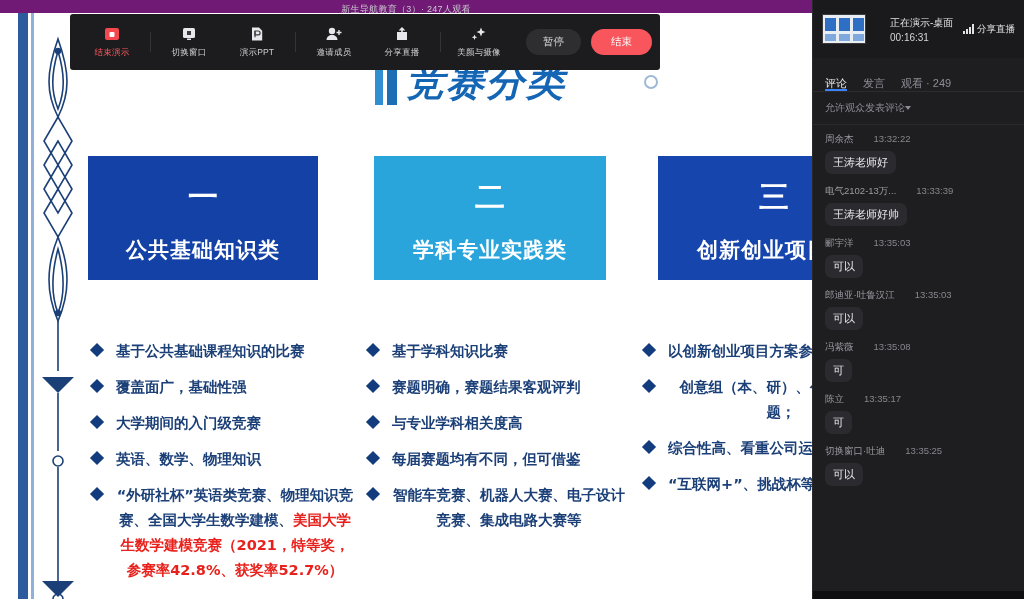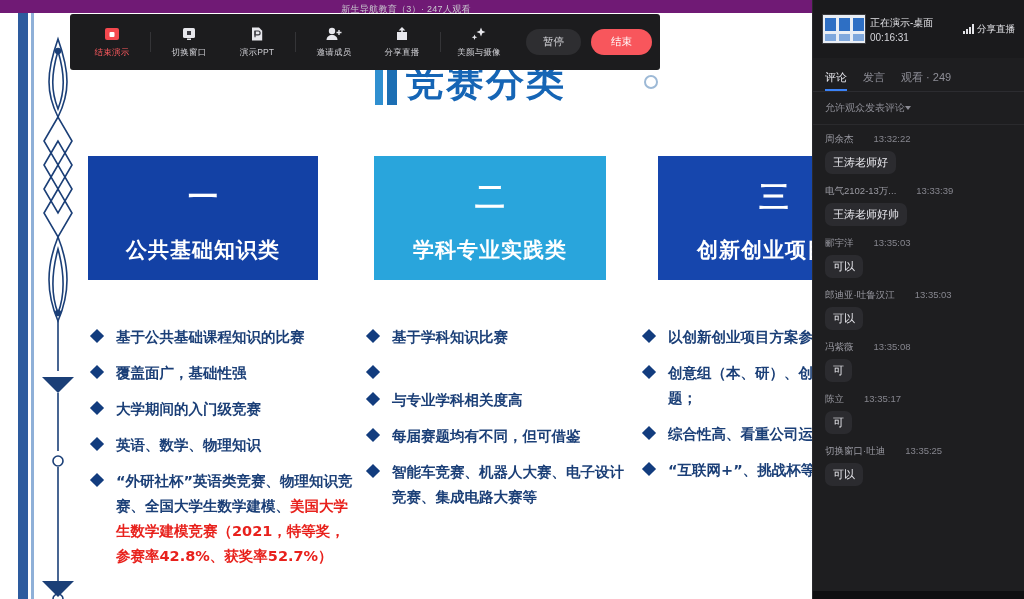--- a/index.html
+++ b/index.html
@@ -34,21 +34,21 @@
   .band-left2 {
     position: absolute; left: 31px; top: 0; width: 3px; height: 100%;
     background: #8fb0d8;
   }
   .ornament {
     position: absolute; left: 36px; top: 8px; width: 44px; height: 578px;
   }
 
   
   .slide-title-row {
-    position: absolute; left: 375px; top: 46px; display: flex; align-items: center; gap: 9px;
+    position: absolute; left: 375px; top: 46px; display: flex; align-items: center; gap: 9px; font-style: italic;
   }
   .title-bars { display: flex; gap: 4px; height: 46px; align-items: stretch; }
   .title-bars i { display: block; width: 8px; background: #2f8fd0; }
   .title-bars i.b2 { background: #1c6fb4; width: 10px; }
   .slide-title {
     font-family: "DejaVu Sans", "Liberation Sans", sans-serif;
     font-size: 38px; font-weight: bold; color: #1565b5; letter-spacing: 2px;
     line-height: 46px;
   }
   .title-dot {
@@ -69,21 +69,21 @@
   }
   .cat-box .catname {
     color: #fff; font-size: 21px; font-weight: bold; letter-spacing: 1px;
     font-family: Liberation Mono, monospace;
   }
   #cat1 { left: 88px; width: 230px; background: #1341a5; }
   #cat2 { left: 374px; width: 232px; background: #29a5dc; }
   #cat3 { left: 658px; width: 232px; background: #1646ad; }
 
   
-  .col { position: absolute; top: 312px; }
+  .col { position: absolute; top: 326px; text-align: center; }
   #col1 { left: 92px; width: 262px; }
   #col2 { left: 368px; width: 258px; }
   #col3 { left: 644px; width: 250px; }
   .bullet { display: flex; margin-bottom: 11px; }
   .bullet .dia {
     flex: 0 0 auto; width: 10px; height: 10px; margin-top: 6px; margin-right: 14px;
     background: #123c7e; transform: rotate(45deg);
   }
   .bullet .btxt {
     font-family: "DejaVu Sans", "Liberation Sans", sans-serif;
@@ -113,21 +113,21 @@
   }
   .tb-btn.pause { background: #2e2e31; color: #d6d6da; margin-right: 10px; }
   .tb-btn.end { background: #f8565c; color: #fff; padding: 0 20px; }
 
   
   .rpanel {
     position: absolute; right: 0; top: 0; width: 212px; height: 599px;
     background: #1e1e20; border-left: 1px solid #2a2a2d;
   }
   .rp-head {
-    height: 58px; display: flex; align-items: center; gap: 4px; padding: 16px 9px;
+    height: 58px; display: flex; align-items: center; gap: 24px; padding: 16px 9px;
     background: #1a1a1c;
   }
   .rp-thumb {
     width: 44px; height: 30px; background: #e9eef5; border: 1px solid #3a3a3d;
     position: relative; overflow: hidden; flex: 0 0 auto;
   }
   .rp-thumb .tb-blue { position: absolute; background: #2e6fc4; }
   .rp-head-txt { flex: 1; min-width: 0; }
   .rp-head-txt .l1 { font-size: 10px; color: #e2e2e6; white-space: nowrap; }
   .rp-head-txt .l2 { font-size: 10px; color: #d5d5da; margin-top: 2px; }
@@ -154,21 +154,21 @@
   .vid-name {
     position: absolute; left: 0; bottom: 0; padding: 2px 6px;
     background: rgba(0,0,0,.45); color: #fff; font-size: 9px;
   }
   .vid-strip { position: absolute; right: 0; bottom: 0; width: 64px; height: 7px; background: #1b9ad6; }
 
   .rp-tabs {
     display: flex; align-items: flex-end; gap: 16px; padding: 9px 12px 0 12px; height: 34px;
     border-bottom: 1px solid #2c2c30;
   }
-  .rp-tab { font-size: 11px; color: #8e8e96; padding-bottom: 6px; position: relative; cursor: pointer; }
+  .rp-tab { font-size: 11px; color: #8e8e96; position: relative; cursor: pointer; }
   .rp-tab.active { color: #e8e8ee; }
   .rp-tab.active:after {
     content: ''; position: absolute; left: 0; right: 0; bottom: 0; height: 2px; background: #3b82f6;
   }
   .rp-allow {
     padding: 9px 12px; font-size: 10px; color: #8c8c94;
     border-bottom: 1px solid #2a2a2d; display: flex; align-items: center; 
   }
   .caret { border-left: 3px solid transparent; border-right: 3px solid transparent; border-top: 4px solid #8c8c94; }
 
@@ -263,20 +263,21 @@
         </div>
       </div>
 
       <div class="col" id="col2">
         <div class="bullet">
             <span class="dia"></span>
             <span class="btxt">基于学科知识比赛</span>
           </div>
         <div class="bullet">
             <span class="dia"></span>
+            <span class="btxt">赛题明确，赛题结果客观评判</span>
           </div>
         <div class="bullet">
             <span class="dia"></span>
             <span class="btxt">与专业学科相关度高</span>
           </div>
         <div class="bullet">
             <span class="dia"></span>
             <span class="btxt">每届赛题均有不同，但可借鉴</span>
           </div>
         <div class="bullet">

